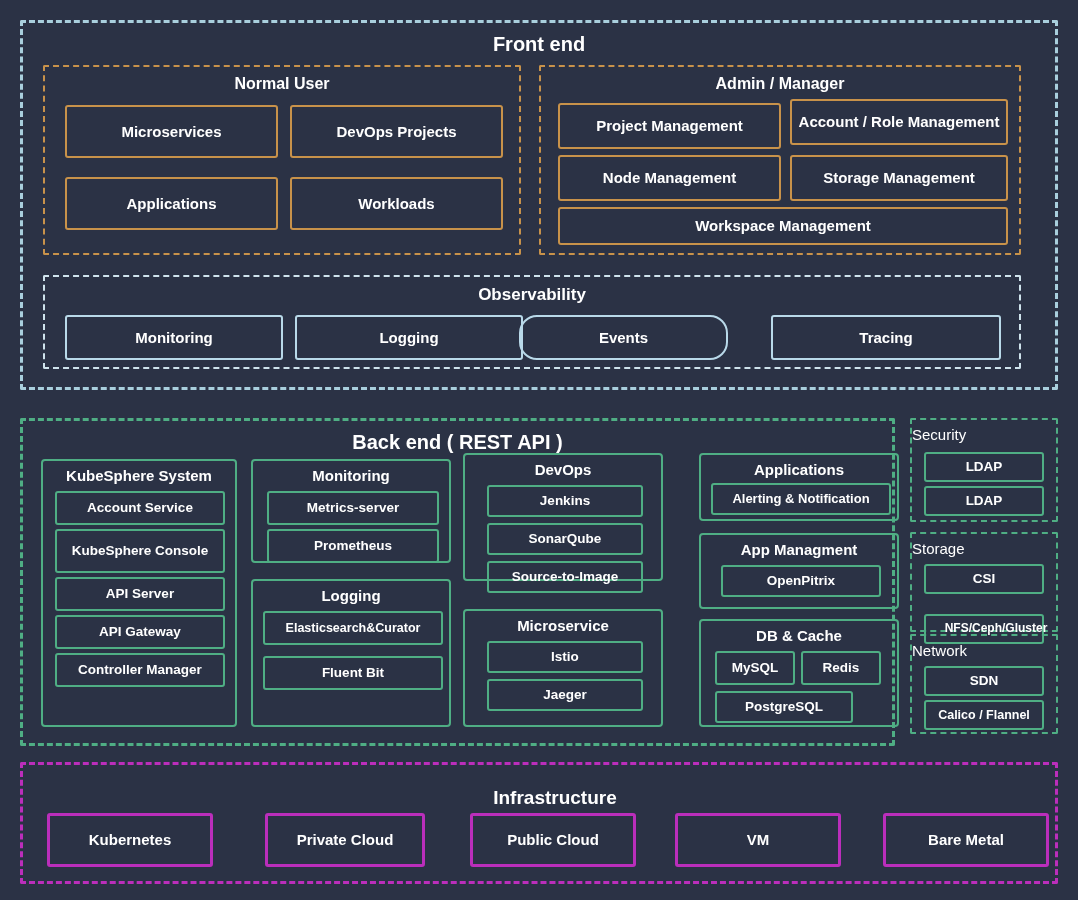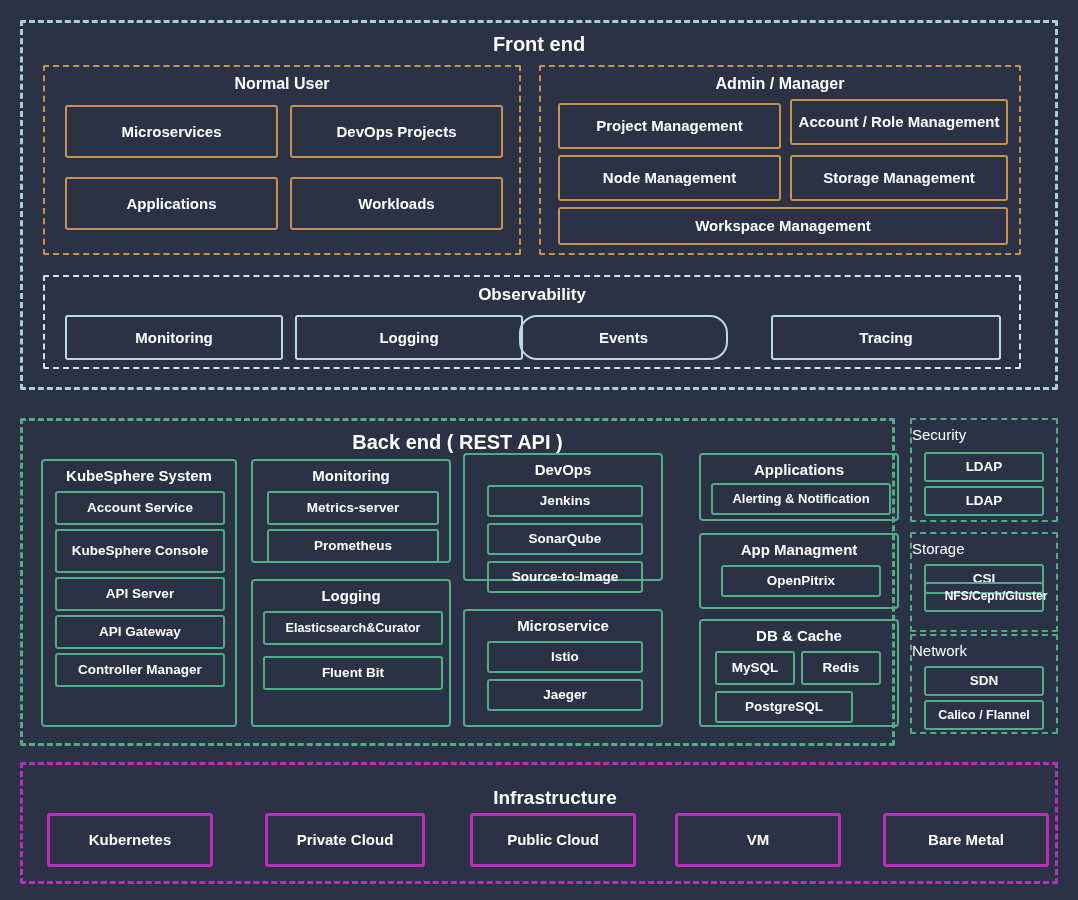--- a/index.html
+++ b/index.html
@@ -148,21 +148,21 @@
   
   .rt-section{position:absolute;border-color:#4fae84;}
   #sec-security{left:910px;top:418px;width:148px;height:104px;}
   #sec-storage{left:910px;top:532px;width:148px;height:100px;}
   #sec-network{left:910px;top:634px;width:148px;height:100px;}
   .rt-title{position:absolute;left:0;top:6px;width:100%;font-size:15px;}
   .rt-box{border-color:#4fae84;font-size:13.5px;position:absolute;left:12px;width:120px;height:30px;}
   #rt-s0{top:32px;}
   #rt-s1{top:66px;}
   #rt-st0{top:30px;}
-  #rt-st1{top:48px;font-size:12px;padding-left:24px;}
+  #rt-st1{top:80px;font-size:12px;padding-left:24px;}
   #rt-n0{top:30px;}
   #rt-n1{top:64px;font-size:12.5px;}
 
   
   #infrastructure{
     left:20px;top:762px;width:1038px;height:122px;
     border-color:#bb2ebb;
   }
   #infrastructure-title{position:absolute;left:0;top:22px;width:100%;font-size:19px;padding-left:16px;}
   .inf-box{border-color:#bb2ebb;border-width:3px;font-size:15px;position:absolute;top:48px;height:54px;}

